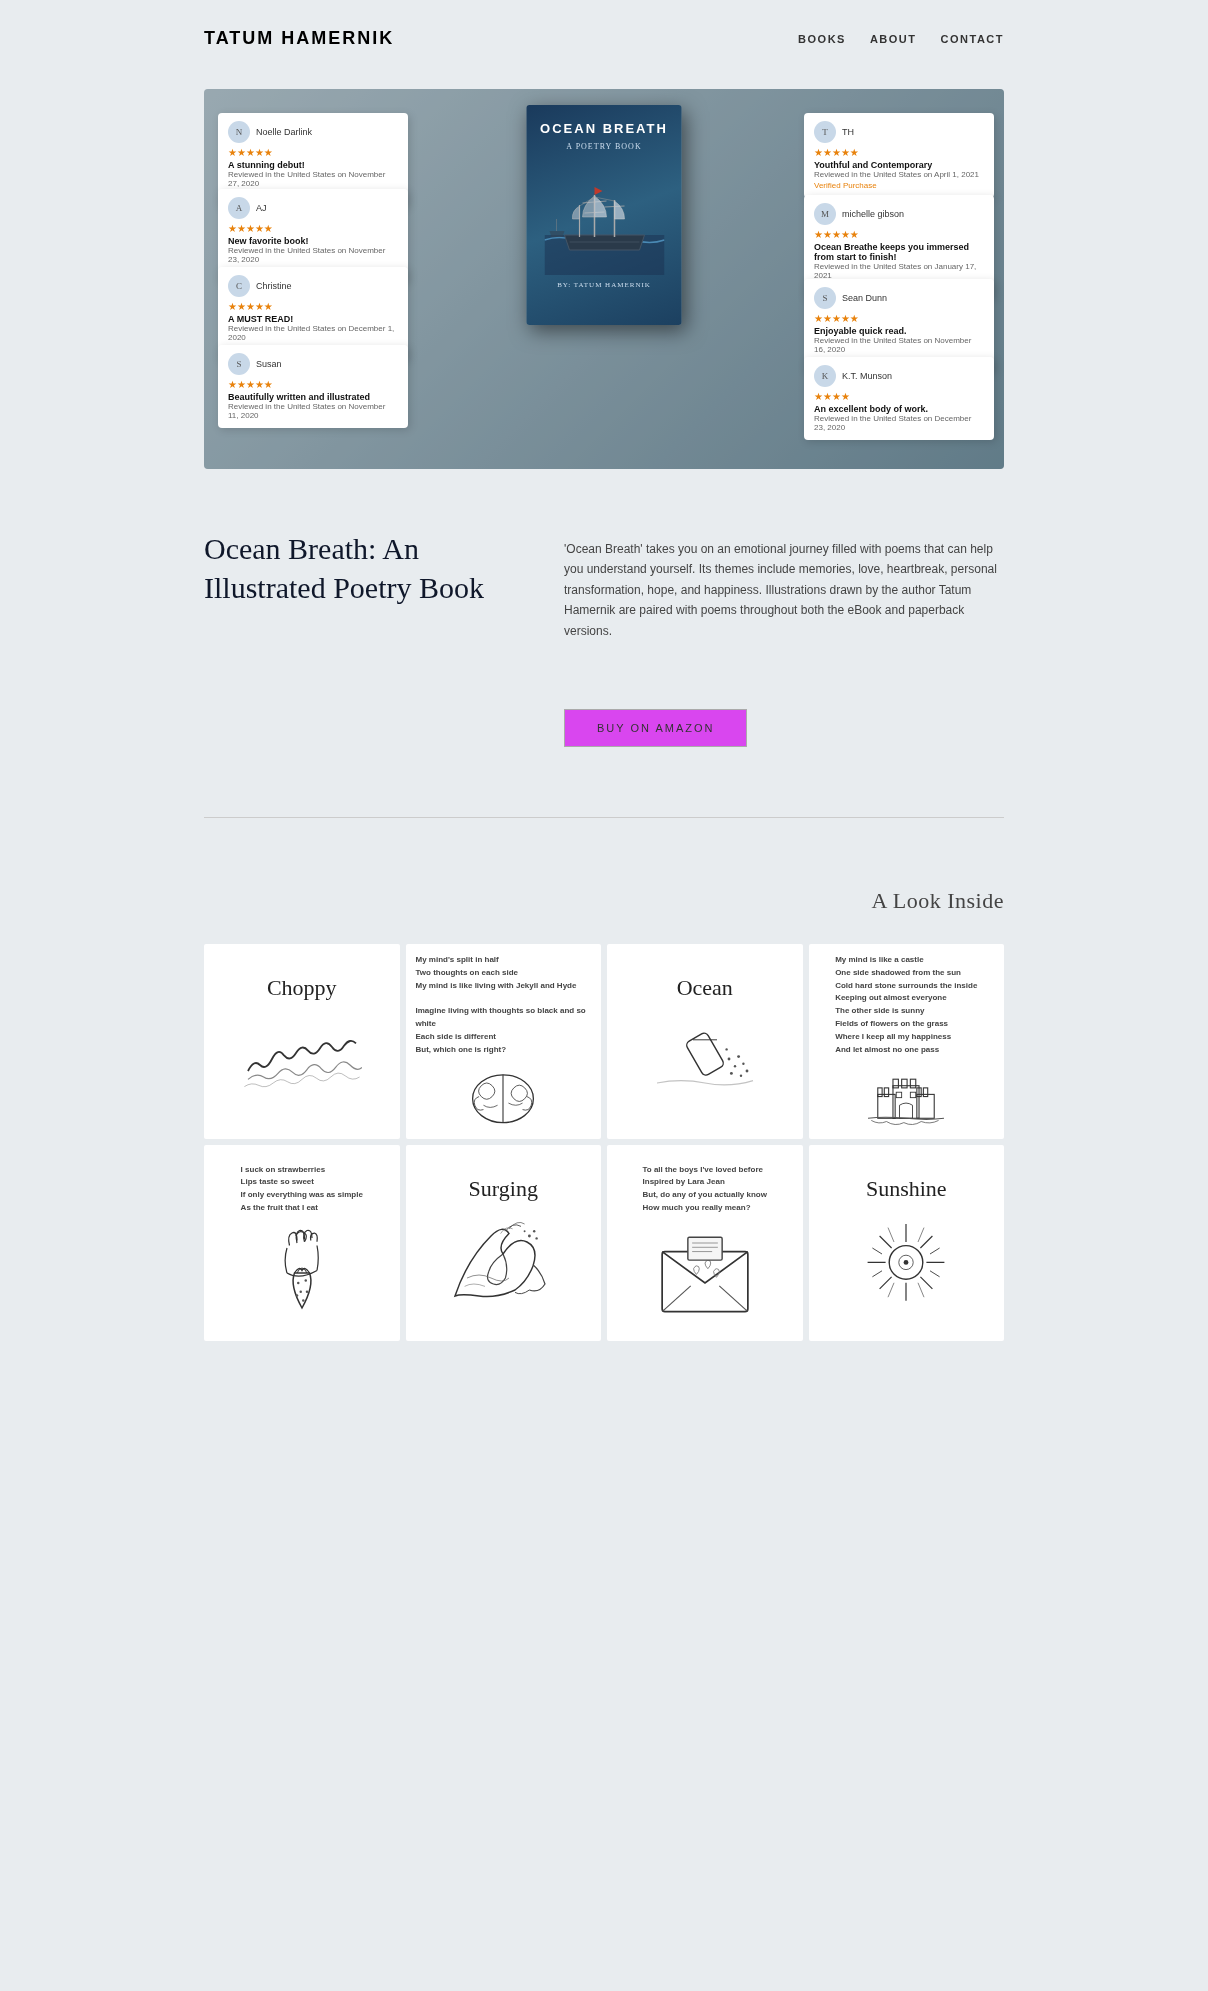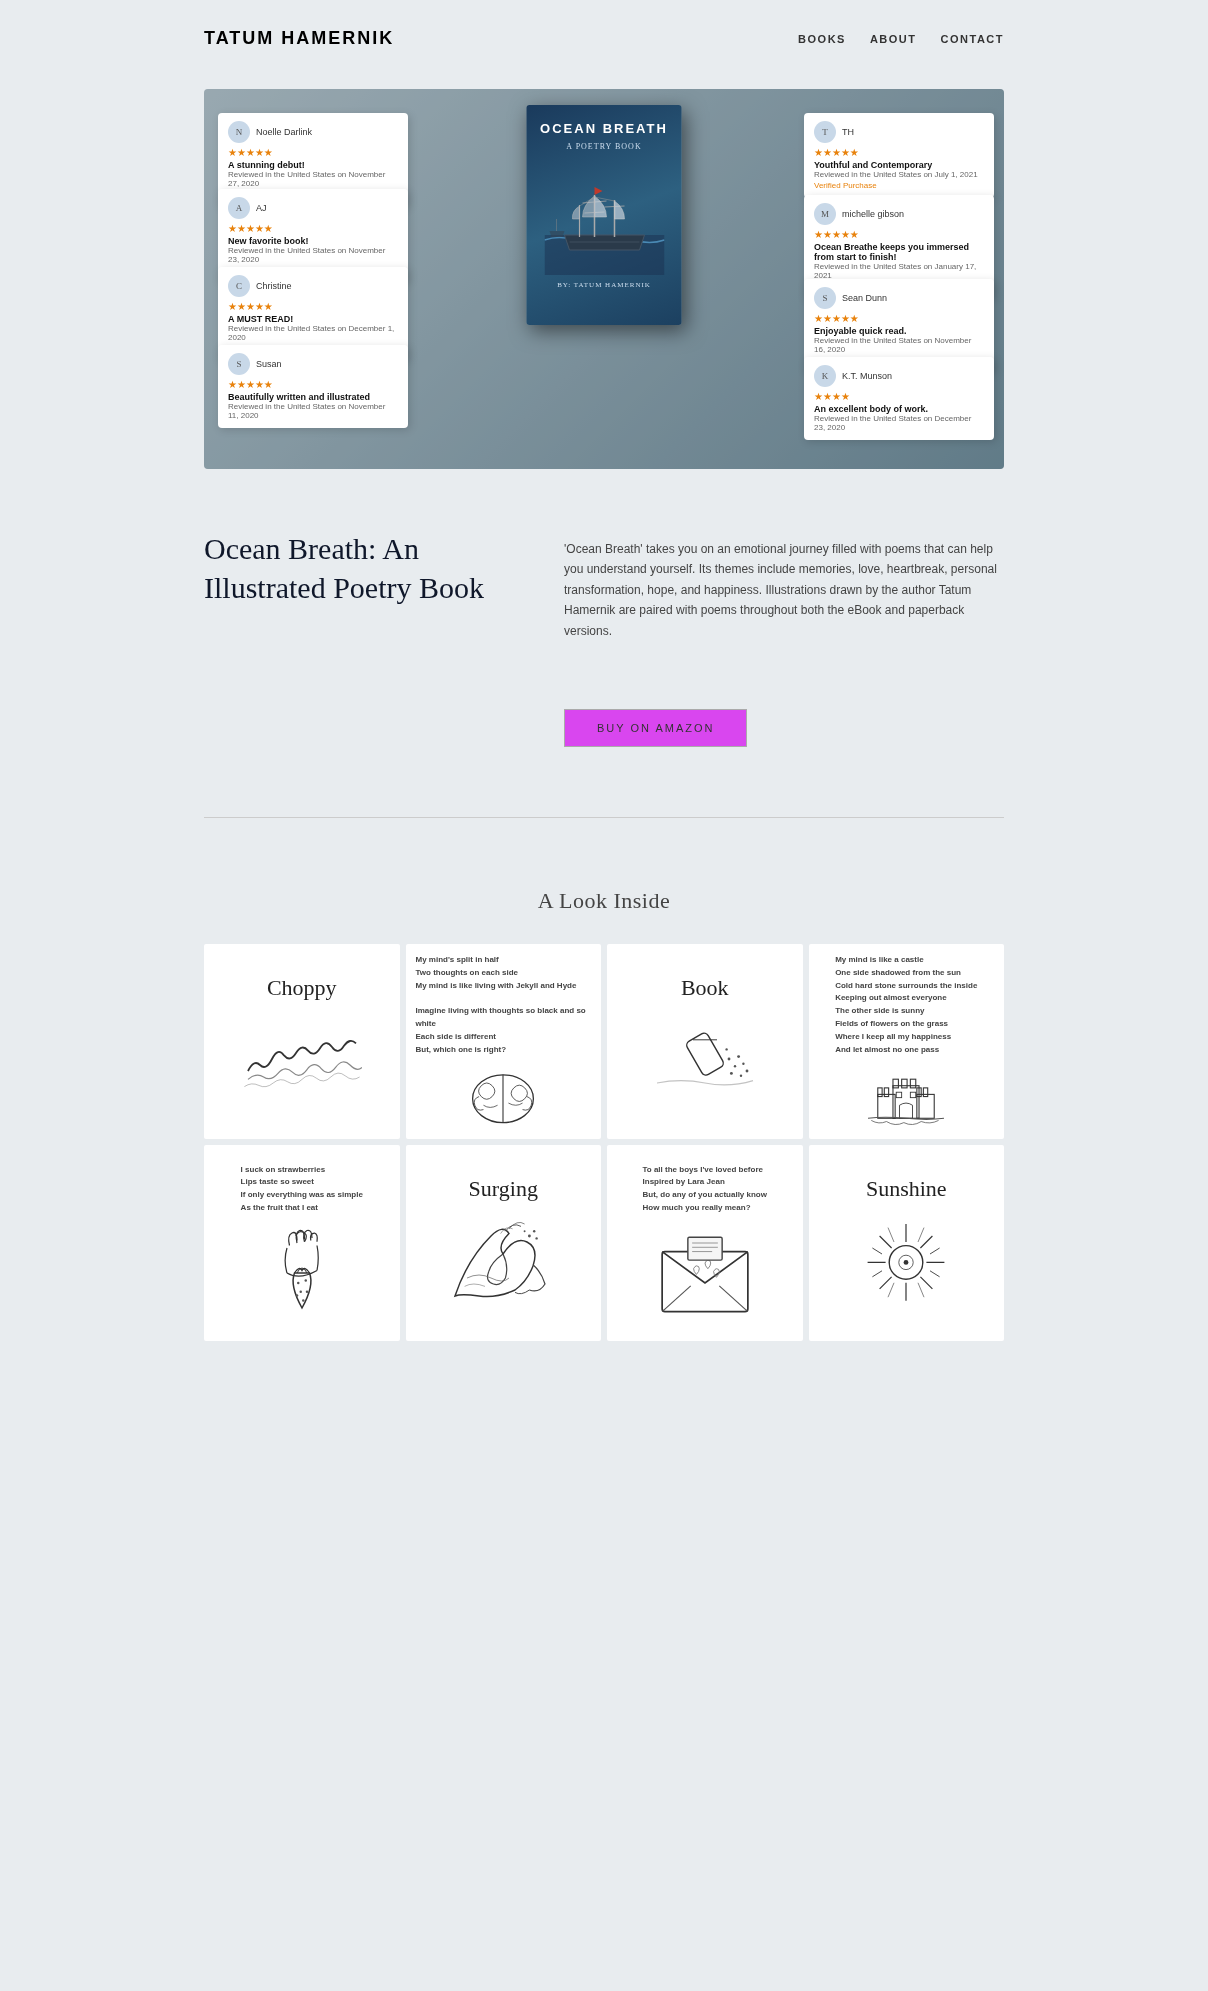--- a/index.html
+++ b/index.html
@@ -218,21 +218,21 @@
       cursor: pointer;
       text-decoration: none;
       margin-top: 44px;
     }
 
     
     .look-inside-section {
       padding: 40px 0 20px;
     }
     .look-inside-title {
-      text-align: center;
+      text-align: right;
       font-family: Georgia, serif;
       font-size: 22px;
       font-weight: 400;
       color: #444;
       margin-bottom: 30px;
       letter-spacing: 0.5px;
     }
     .gallery-grid {
       display: grid;
       grid-template-columns: 1fr 1fr 1fr 1fr;
@@ -385,21 +385,21 @@
       <div class="review-date">Reviewed in the United States on November 11, 2020</div>
     </div>
 
     <div class="review-card rc-topright-1">
       <div class="reviewer-row">
         <div class="reviewer-avatar">T</div>
         <span class="reviewer-name">TH</span>
       </div>
       <div class="review-stars">★★★★★</div>
       <div class="review-title">Youthful and Contemporary</div>
-      <div class="review-date">Reviewed in the United States on July 1, 2021</div>
+      <div class="review-date">Reviewed in the United States on April 1, 2021</div>
       <div class="verified">Verified Purchase</div>
     </div>
 
     <div class="review-card rc-topright-2">
       <div class="reviewer-row">
         <div class="reviewer-avatar">M</div>
         <span class="reviewer-name">michelle gibson</span>
       </div>
       <div class="review-stars">★★★★★</div>
       <div class="review-title">Ocean Breathe keeps you immersed from start to finish!</div>
@@ -470,21 +470,21 @@
             <path d="M22 38 Q28 42 35 38" stroke="#555" stroke-width="0.8" fill="none"></path>
             <path d="M45 36 Q52 40 58 36" stroke="#555" stroke-width="0.8" fill="none"></path>
             <path d="M18 30 Q12 32 14 38 Q16 44 22 42" stroke="#444" stroke-width="0.8" fill="none"></path>
             <path d="M62 30 Q68 32 66 38 Q64 44 58 42" stroke="#444" stroke-width="0.8" fill="none"></path>
           </svg>
         </div>
       </div>
 
       <div class="gallery-cell">
         <div class="cell-inner">
-          <div class="poem-title">Book</div>
+          <div class="poem-title">Ocean</div>
 
           <svg viewBox="0 0 100 60">
 
             <rect x="40" y="10" width="20" height="32" rx="4" transform="rotate(-30 50 26)" stroke="#333" stroke-width="1.2" fill="none"></rect>
             <line x1="40" y1="14" x2="60" y2="14" stroke="#333" stroke-width="0.8"></line>
 
             <circle cx="70" cy="30" r="1.2" fill="#555"></circle>
             <circle cx="75" cy="36" r="1" fill="#555"></circle>
             <circle cx="78" cy="28" r="1.2" fill="#555"></circle>
             <circle cx="82" cy="34" r="1" fill="#555"></circle>

